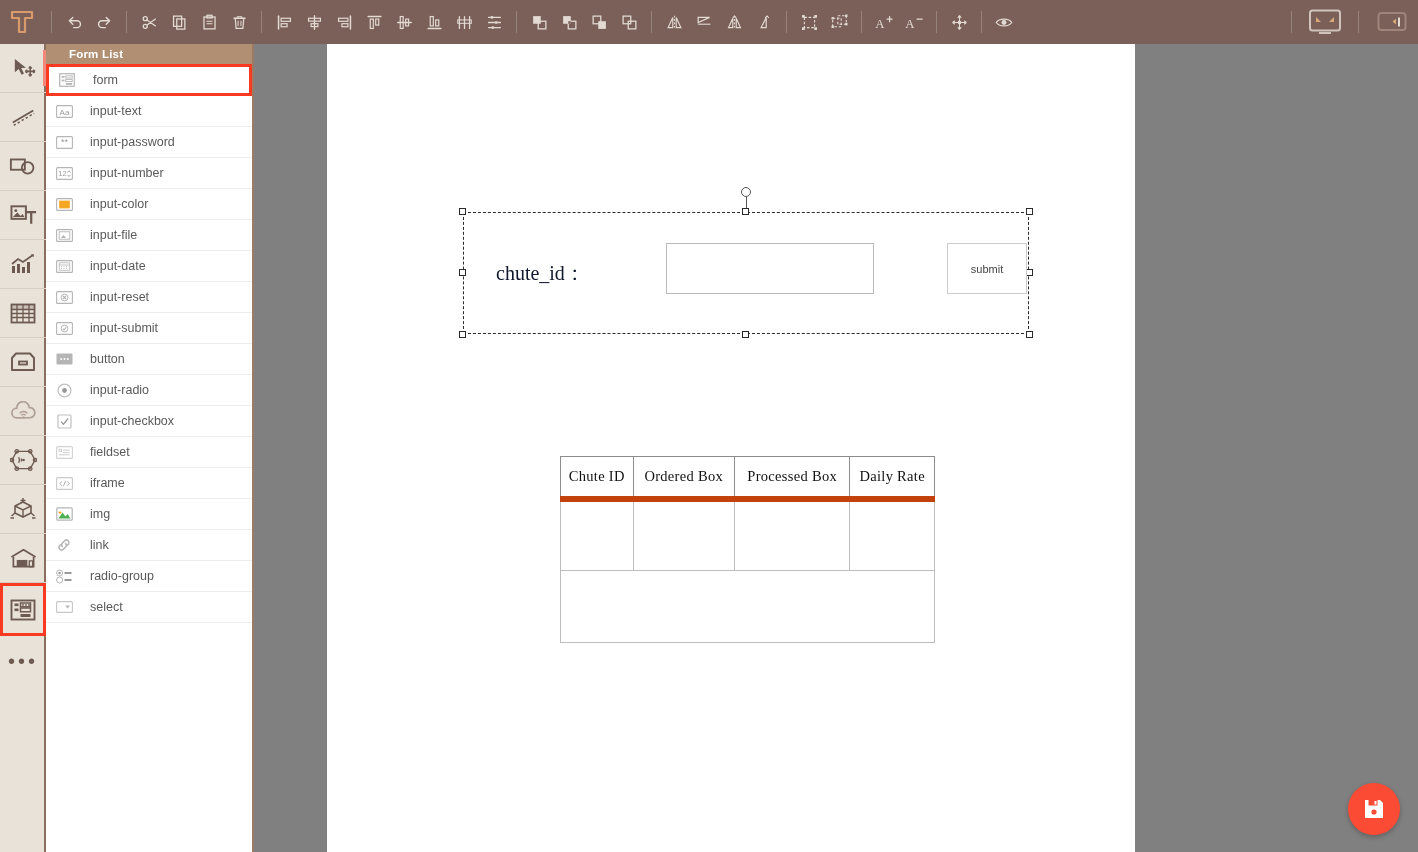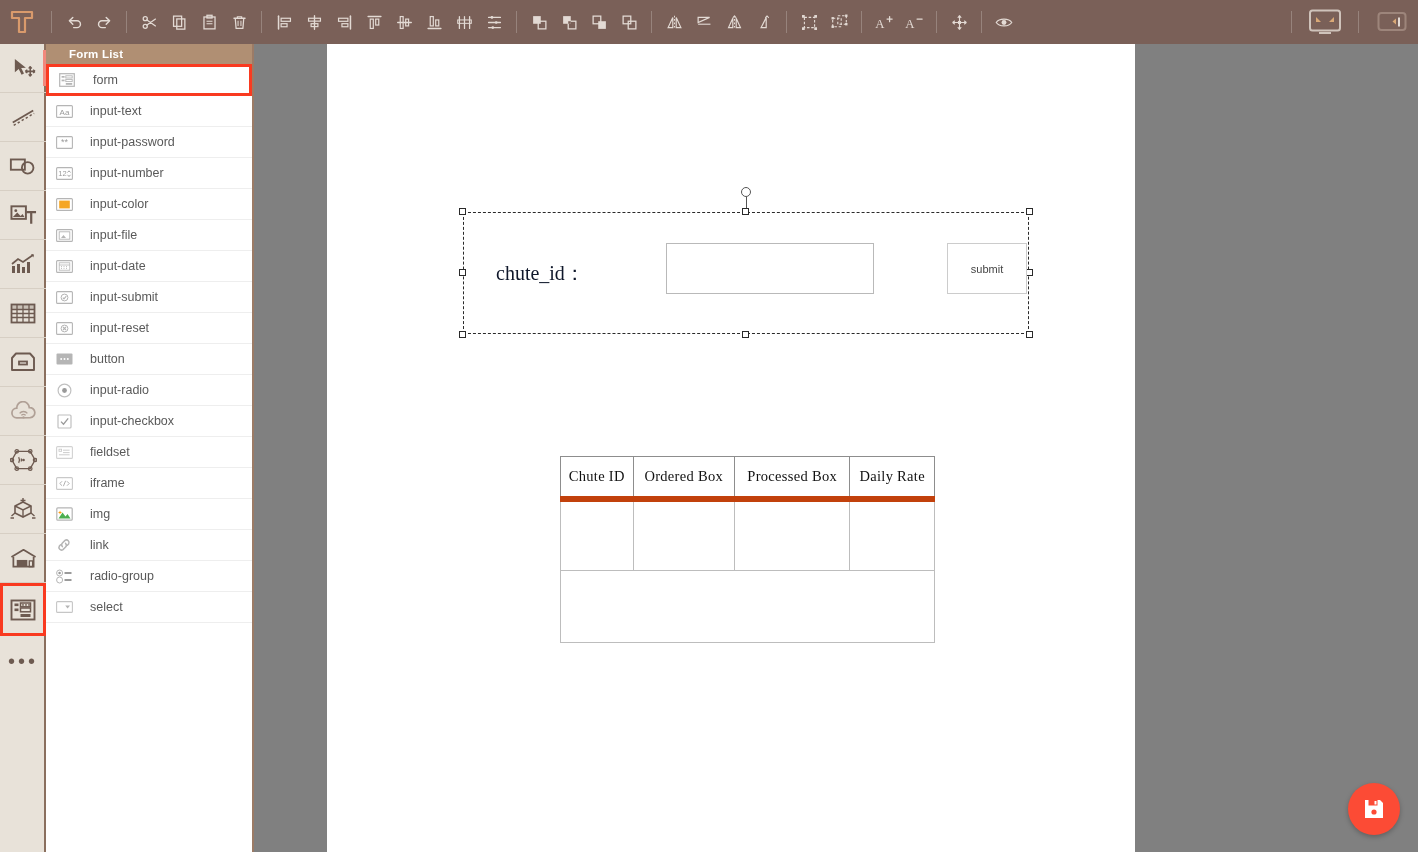--- a/index.html
+++ b/index.html
@@ -676,35 +676,35 @@
       </svg>
     </span>
     <span class="p-label">input-date</span>
   </div>
 
   <div class="panel-row">
     <span class="p-icon">
       <svg width="17" height="13" viewBox="0 0 17 13">
         <rect x="0.6" y="0.6" width="15.8" height="11.8" rx="1" fill="none" stroke="#b5b5b5" stroke-width="1.1"></rect>
         <circle cx="8.5" cy="6.5" r="3.4" fill="none" stroke="#b5b5b5" stroke-width="1"></circle>
-        <path d="M6.8 6.6 L8 7.9 L10.3 5.2" fill="none" stroke="#b5b5b5" stroke-width="1.1"></path>
-      </svg>
-    </span>
-    <span class="p-label">input-submit</span>
+        <path d="M7 5 L10 8 M10 5 L7 8" stroke="#b5b5b5" stroke-width="1.1"></path>
+      </svg>
+    </span>
+    <span class="p-label">input-reset</span>
   </div>
 
   <div class="panel-row">
     <span class="p-icon">
       <svg width="17" height="13" viewBox="0 0 17 13">
         <rect x="0.6" y="0.6" width="15.8" height="11.8" rx="1" fill="none" stroke="#b5b5b5" stroke-width="1.1"></rect>
         <circle cx="8.5" cy="6.5" r="3.4" fill="none" stroke="#b5b5b5" stroke-width="1"></circle>
-        <path d="M7 5 L10 8 M10 5 L7 8" stroke="#b5b5b5" stroke-width="1.1"></path>
-      </svg>
-    </span>
-    <span class="p-label">input-reset</span>
+        <path d="M6.8 6.6 L8 7.9 L10.3 5.2" fill="none" stroke="#b5b5b5" stroke-width="1.1"></path>
+      </svg>
+    </span>
+    <span class="p-label">input-submit</span>
   </div>
 
   <div class="panel-row">
     <span class="p-icon">
       <svg width="17" height="12" viewBox="0 0 17 12">
         <rect x="0.5" y="0.5" width="16" height="11" rx="1" fill="#b5b5b5"></rect>
         <circle cx="5.2" cy="6" r="1" fill="#ffffff"></circle>
         <circle cx="8.5" cy="6" r="1" fill="#ffffff"></circle>
         <circle cx="11.8" cy="6" r="1" fill="#ffffff"></circle>
       </svg>

